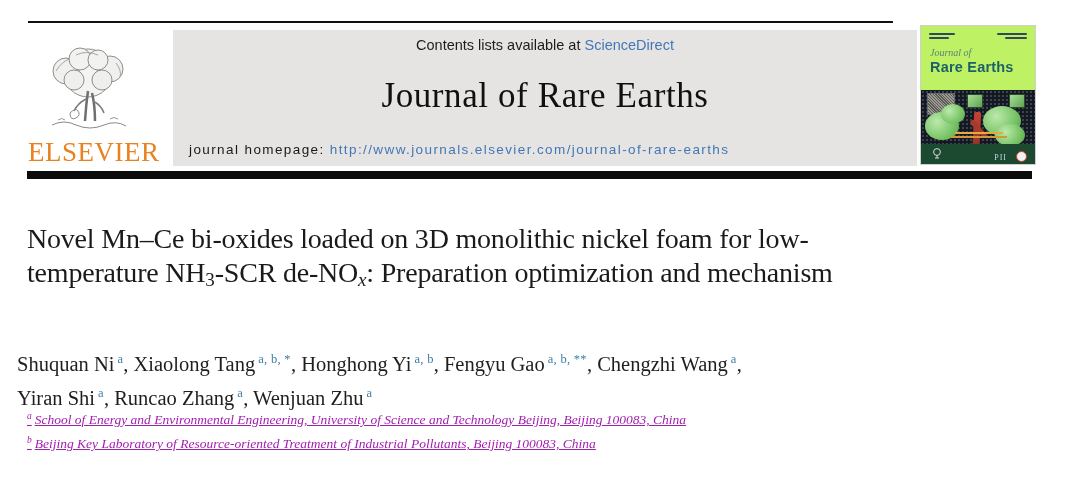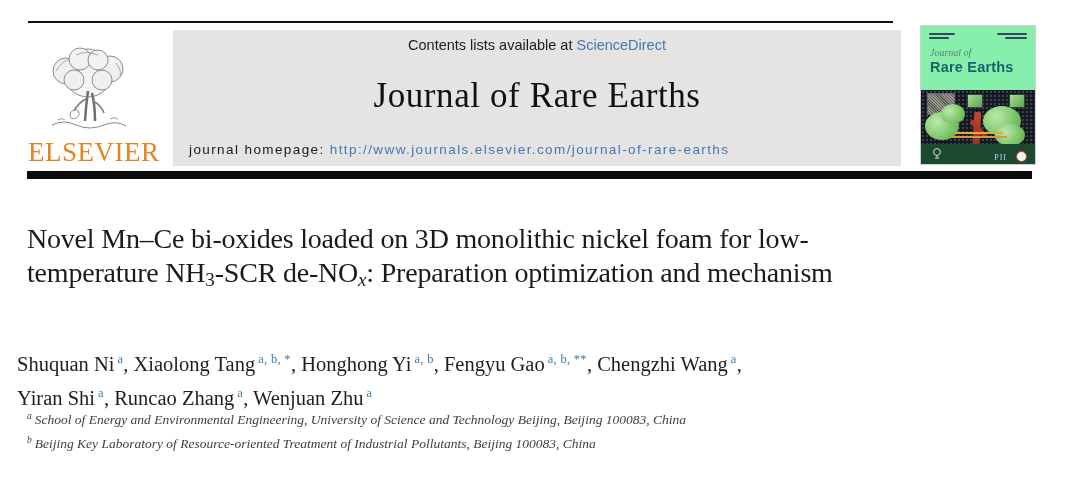--- a/index.html
+++ b/index.html
@@ -6,21 +6,21 @@
   .page {
     position:relative; width:1080px; height:481px; background:#ffffff;
     font-family:"Liberation Serif", serif; overflow:hidden;
   }
 
   
   .top-rule   { position:absolute; left:28px;  top:21px;  width:865px;  height:2px; background:#111; }
   .thick-rule { position:absolute; left:27px;  top:171px; width:1005px; height:8px; background:#0b0b0b; }
 
   
-  .masthead-box { position:absolute; left:173px; top:30px; width:728px; height:136px; background:#e5e4e2; }
+  .masthead-box { position:absolute; left:173px; top:30px; width:728px; height:136px; background:#e5e4e2;padding-left:16px; }
   .contents-line {
     position:absolute; top:7px; left:0; width:100%; text-align:center;
     font-family:"Liberation Sans", sans-serif; font-size:14.5px; color:#1c1c1c;
   }
   .contents-link { color:#4377b6; text-decoration:none; }
   .journal-title {
     position:absolute; top:46px; left:0; width:100%; text-align:center;
     font-size:35px; color:#101010; letter-spacing:0.6px;
   }
   .homepage-line {
@@ -32,21 +32,21 @@
 
   
   .elsevier { position:absolute; left:28px; top:47px; width:120px; text-align:center; }
   .elsevier-name {
     font-family:"Liberation Serif", serif; font-size:27px; color:#e8821e;
     letter-spacing:0.5px; margin-top:0px;
   }
 
   
   .cover { position:absolute; left:920px; top:25px; width:114px; height:138px; border:1px solid #cfcfcf; overflow:hidden; }
-  .cover-head { position:relative; width:100%; height:64px; background:#86efac; }
+  .cover-head { position:relative; width:100%; height:64px; background:#bef264; }
   .meta-bar { position:absolute; height:2px; background:#33475e; border-radius:1px; }
   .cover-jof { position:absolute; top:21px; left:9px; font-style:italic; font-size:10px; color:#5f8076; }
   .cover-re  { position:absolute; top:33px; left:9px; font-family:"Liberation Sans", sans-serif; font-weight:bold; font-size:14.5px; color:#1d5f6a; letter-spacing:0.2px;text-align:center; }
   .cover-body {
     position:relative; width:100%; height:74px; background-color:#141824;
     background-image: radial-gradient(rgba(140,160,140,0.33) 0.8px, transparent 0.9px);
     background-size:4px 4px;
   }
   .sem-square { position:absolute; left:6px; top:3px; width:26px; height:20px; border:1px solid #667;
     background:repeating-linear-gradient(45deg,#9a9a92 0 1px,#5c5c55 1px 2px); }
@@ -76,21 +76,21 @@
   .t-star { font-size:16px; vertical-align:11px; }
 
   .authors {
     position:absolute; left:17px; top:345px; width:920px;
     font-size:20.5px; color:#1e1e1e; line-height:29px;
   }
   .auth-sup { font-size:12.5px; color:#3e7ca6; vertical-align:8px; margin-left:3px; letter-spacing:0.3px; }
 
   .affils {
     position:absolute; left:27px; top:406px; width:920px;
-    font-size:13.5px; font-style:italic; color:#404040; line-height:20px;
+    font-size:13.5px; font-style:italic; color:#a21caf; line-height:20px;text-decoration:underline;
   }
   .affil-sup { font-size:9.5px; vertical-align:5px; margin-right:3px; }
 </style>
 </head>
 <body>
 
 <div class="page">
 
   <div class="top-rule"></div>
   <div class="thick-rule"></div>

